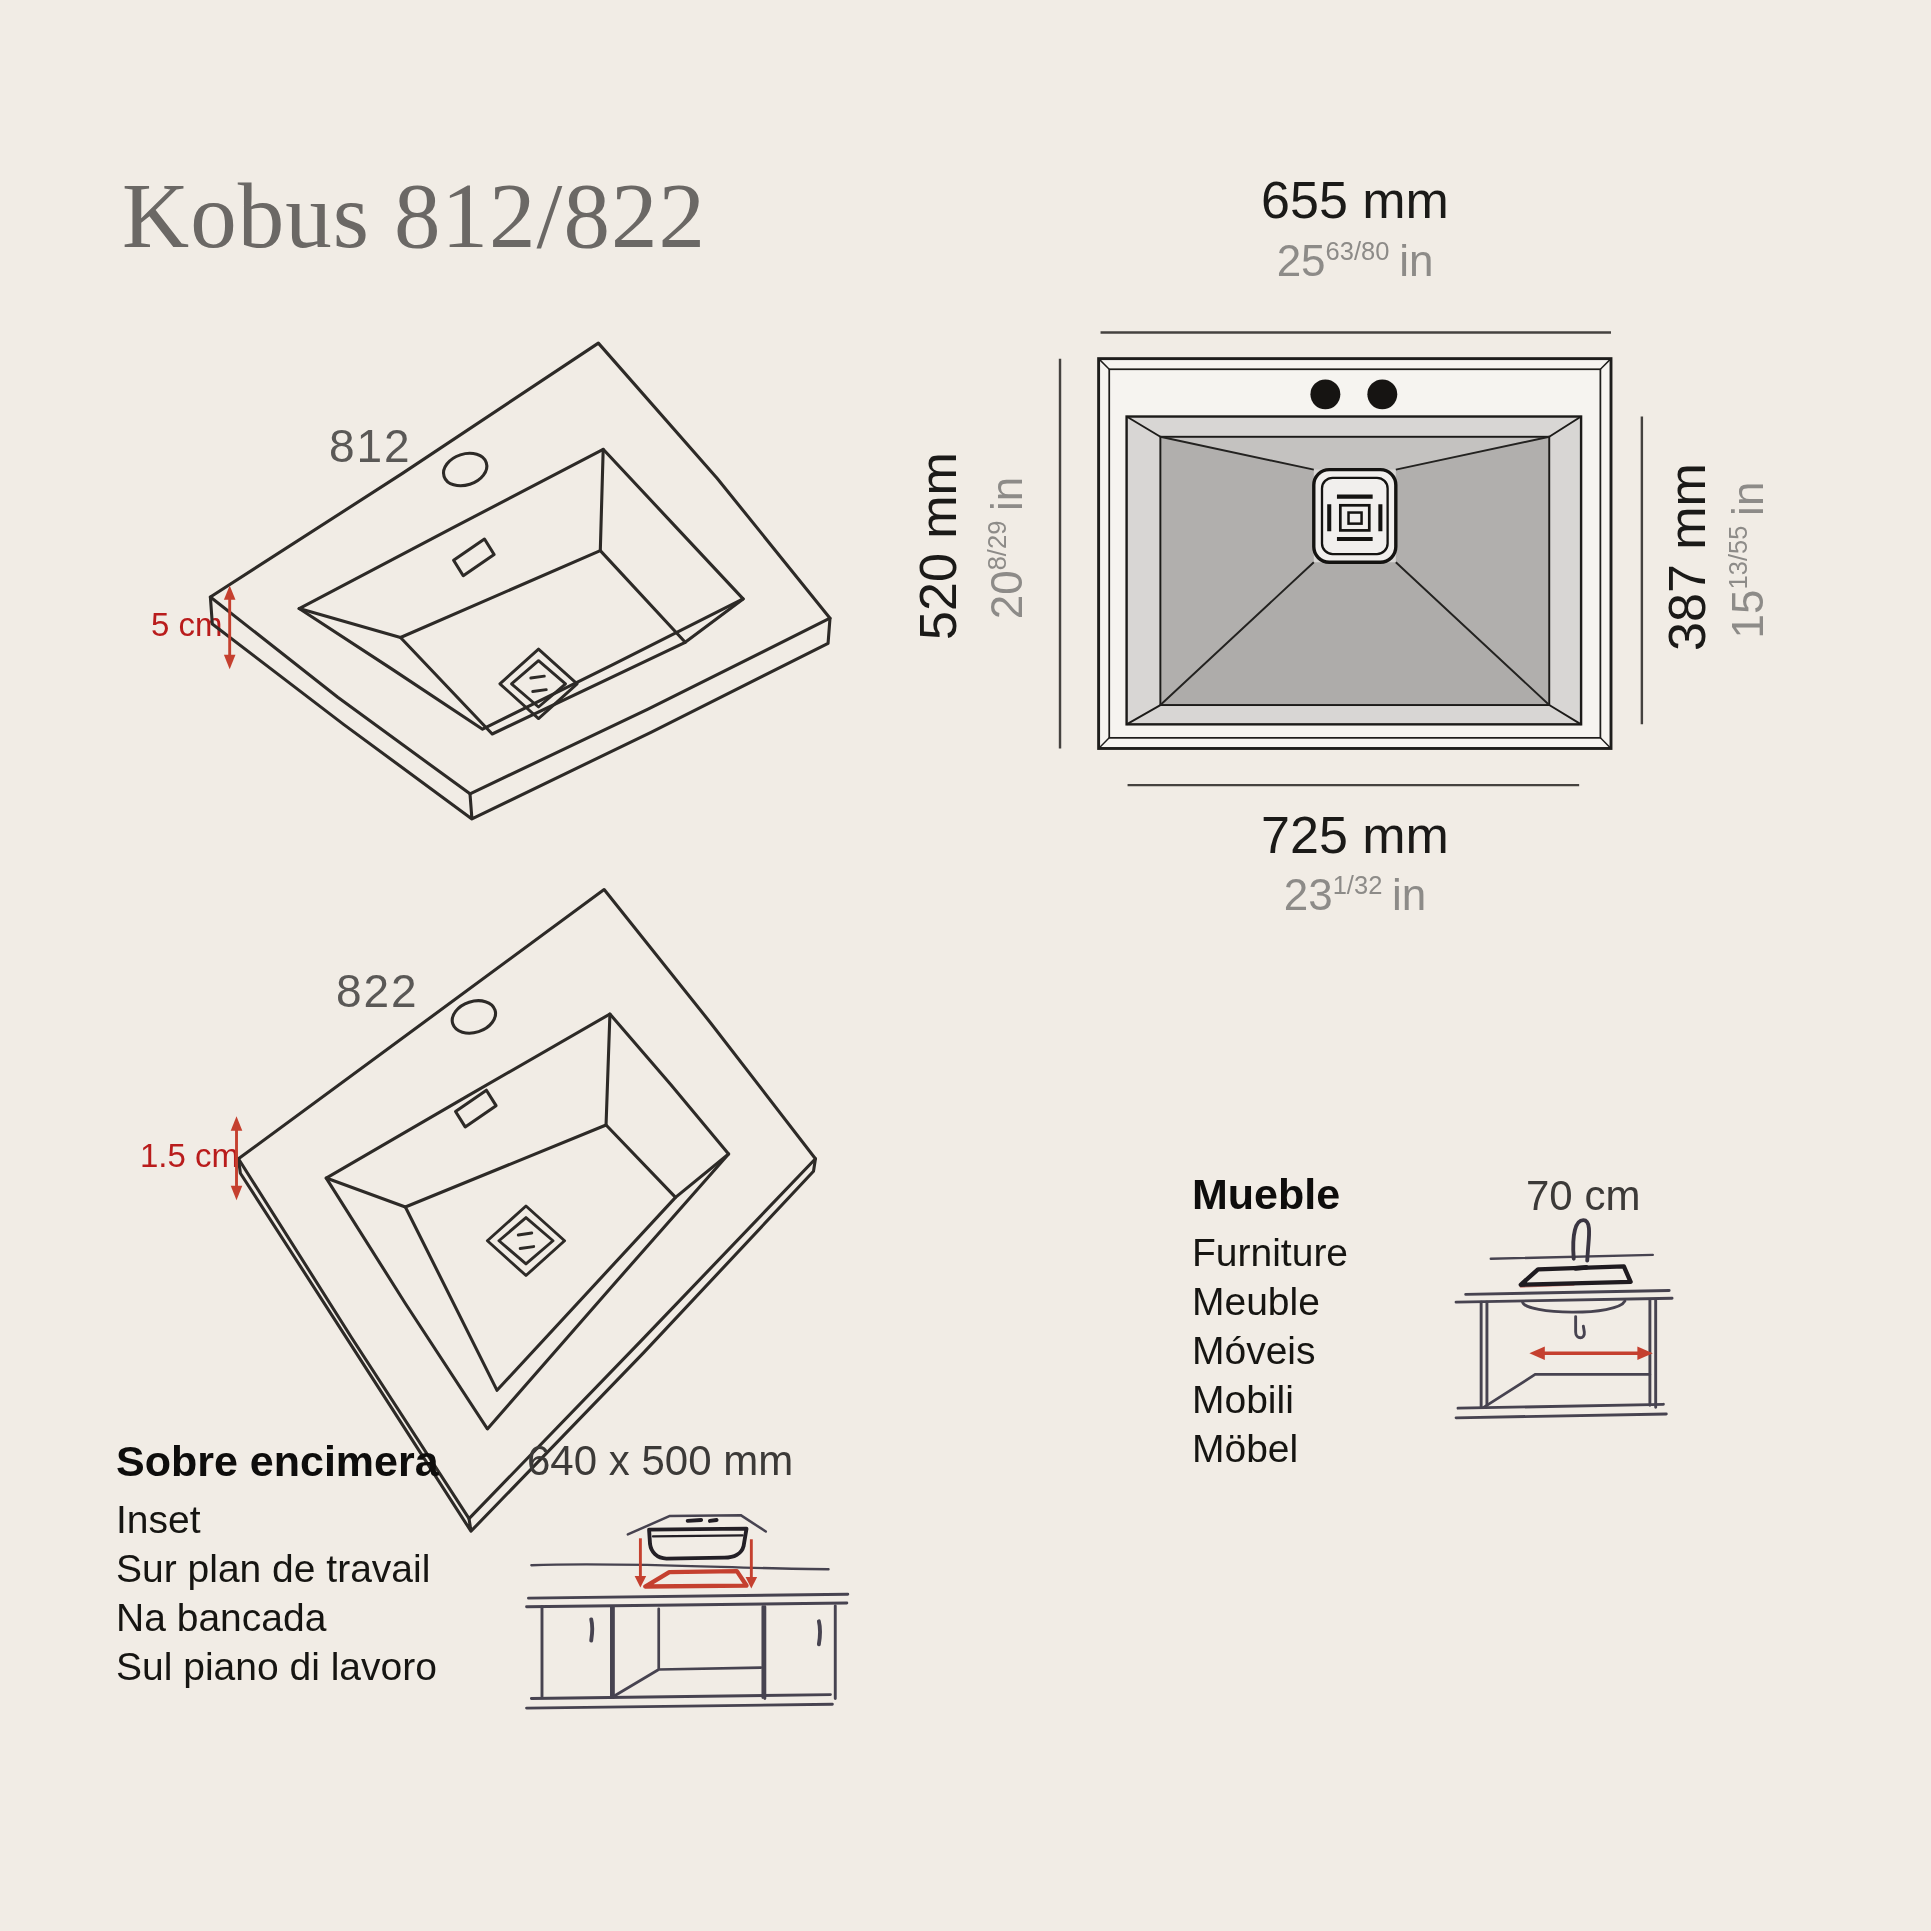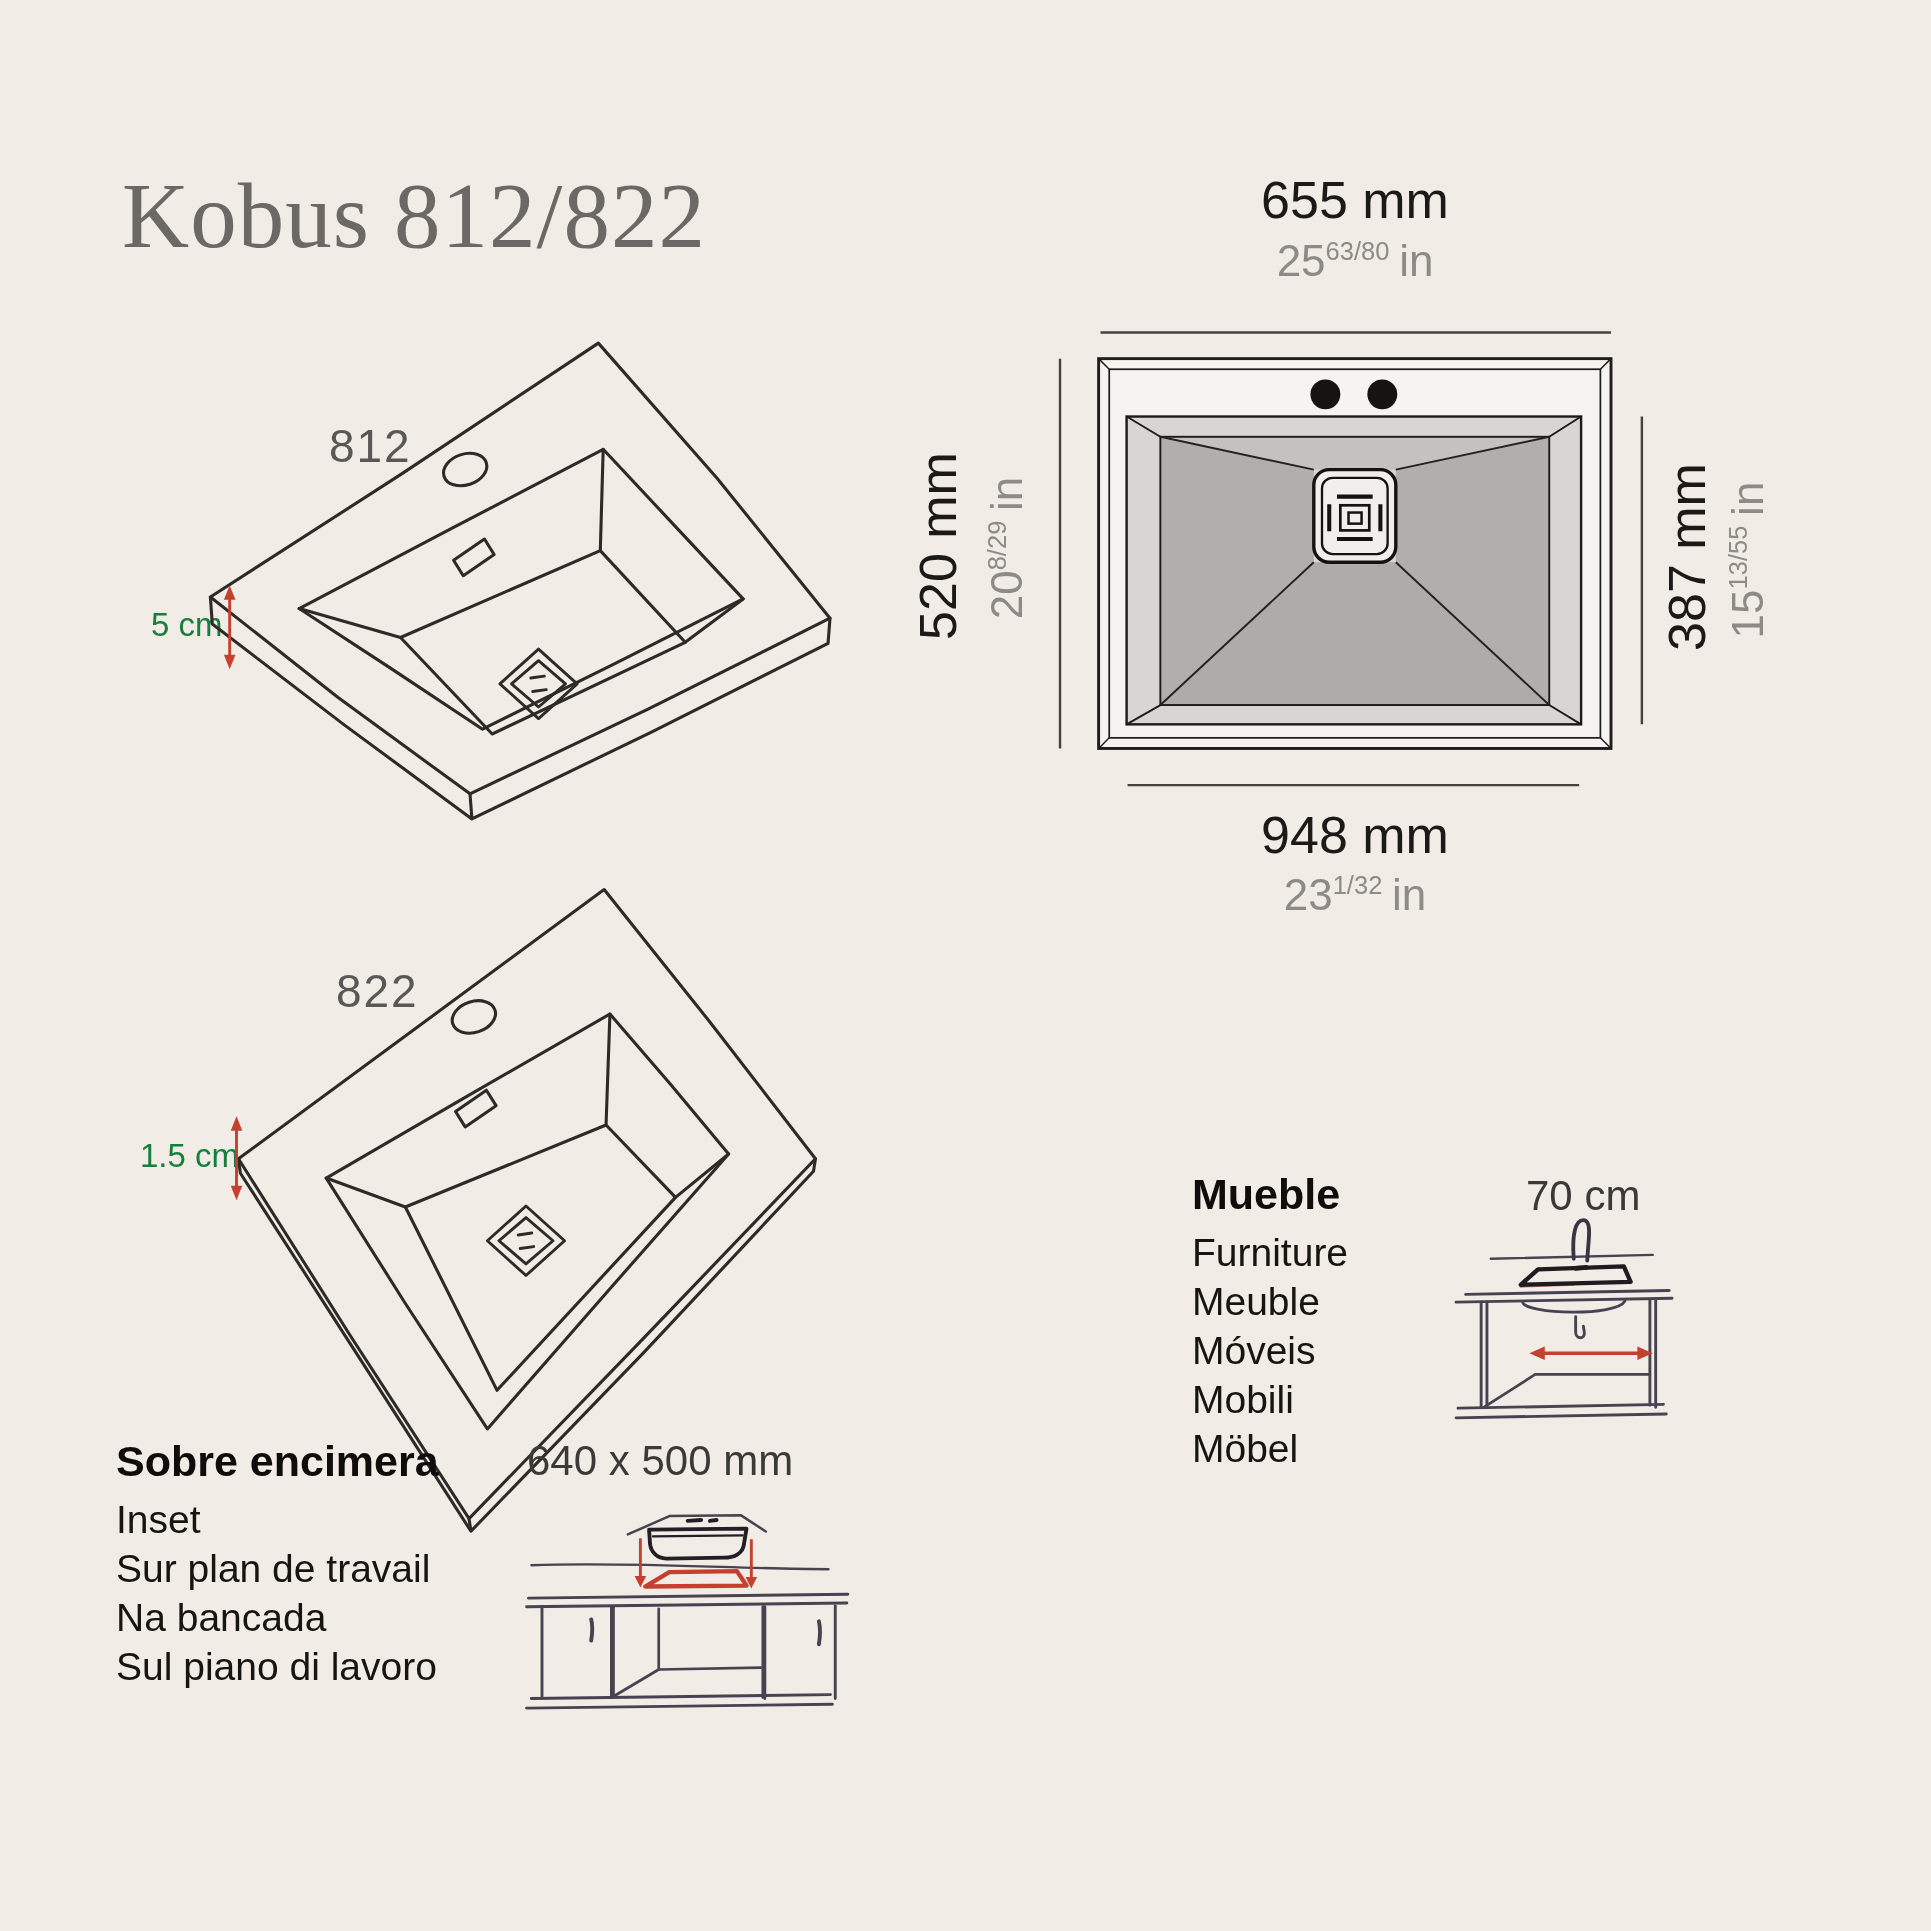--- a/index.html
+++ b/index.html
@@ -15,21 +15,21 @@
   .page-title{
     font-family:"Liberation Serif", serif;
     font-size:93px;font-weight:400;letter-spacing:1px;
     color:#6b6865;
   }
   .dim-mm{font-size:52px;font-weight:500;color:#1b1a18;}
   .dim-in{font-size:44px;font-weight:400;color:#8d8b88;}
   .dim-in .frac{font-size:58%;vertical-align:super;line-height:0;}
   .dim-in .unit{margin-left:9.7px;}
   .model-label{font-size:46px;color:#5a5856;letter-spacing:1.9px;}
-  .depth-label{font-size:33px;color:#15803d;}
+  .depth-label{font-size:33px;color:#b91c1c;}
   .lang-block{line-height:49px;font-size:39px;color:#161512;}
   .lang-heading{font-size:43px;font-weight:bold;margin-bottom:8.7px;color:#0e0d0c;}
   .small-dim{font-size:42px;color:#3c3a38;}
   svg{display:block;}
 </style>
 </head>
 <body>
 
 <div class="abs page-title" style="left:122px;top:162px;">Kobus 812/822</div>
 
@@ -141,21 +141,21 @@
 
 <div class="abs hc dim-mm" style="left:1355px;top:200px;">655 mm</div>
 <div class="abs hc dim-in" style="left:1355px;top:261px;"><span>25</span><sup class="frac">63/80</sup><span class="unit">in</span></div>
 
 <div class="abs rot dim-mm" style="left:938px;top:546px;">520 mm</div>
 <div class="abs rot dim-in" style="left:1007px;top:548px;"><span>20</span><sup class="frac">8/29</sup><span class="unit">in</span></div>
 
 <div class="abs rot dim-mm" style="left:1687px;top:557px;">387 mm</div>
 <div class="abs rot dim-in" style="left:1748px;top:560px;"><span>15</span><sup class="frac">13/55</sup><span class="unit">in</span></div>
 
-<div class="abs hc dim-mm" style="left:1355px;top:835px;">948 mm</div>
+<div class="abs hc dim-mm" style="left:1355px;top:835px;">725 mm</div>
 <div class="abs hc dim-in" style="left:1355px;top:895px;"><span>23</span><sup class="frac">1/32</sup><span class="unit">in</span></div>
 
 <div class="abs lang-block" style="left:1159px;top:1170px;margin-left:33px;">
   <div class="lang-heading">Mueble</div>
   <div>Furniture</div>
   <div>Meuble</div>
   <div>Móveis</div>
   <div>Mobili</div>
   <div>Möbel</div>
 </div>

